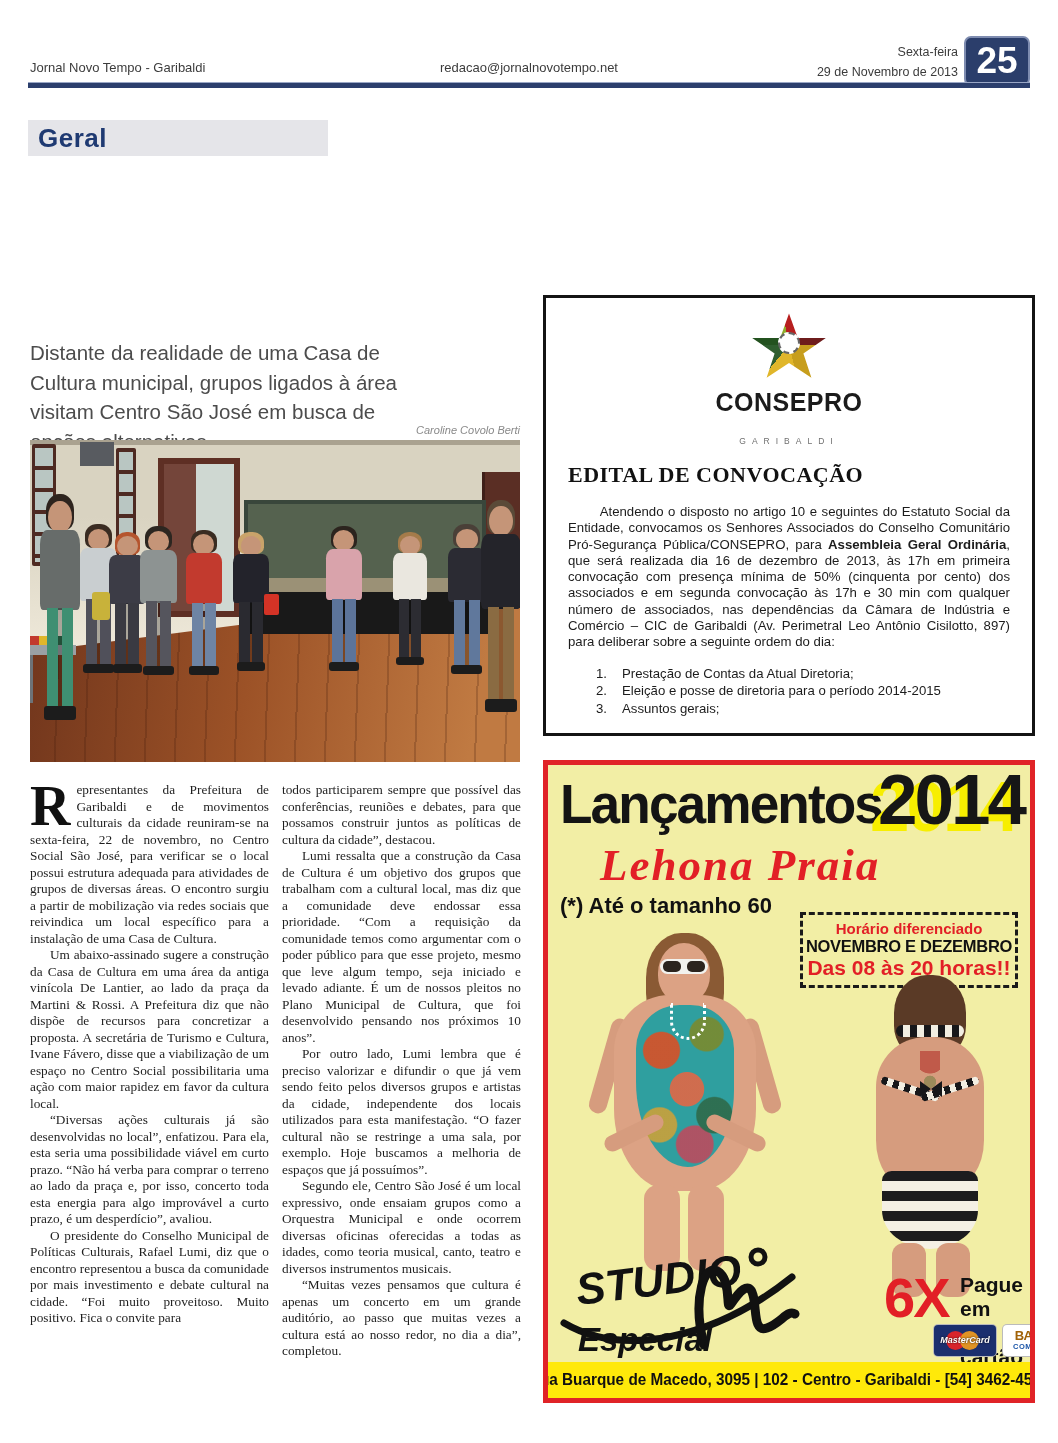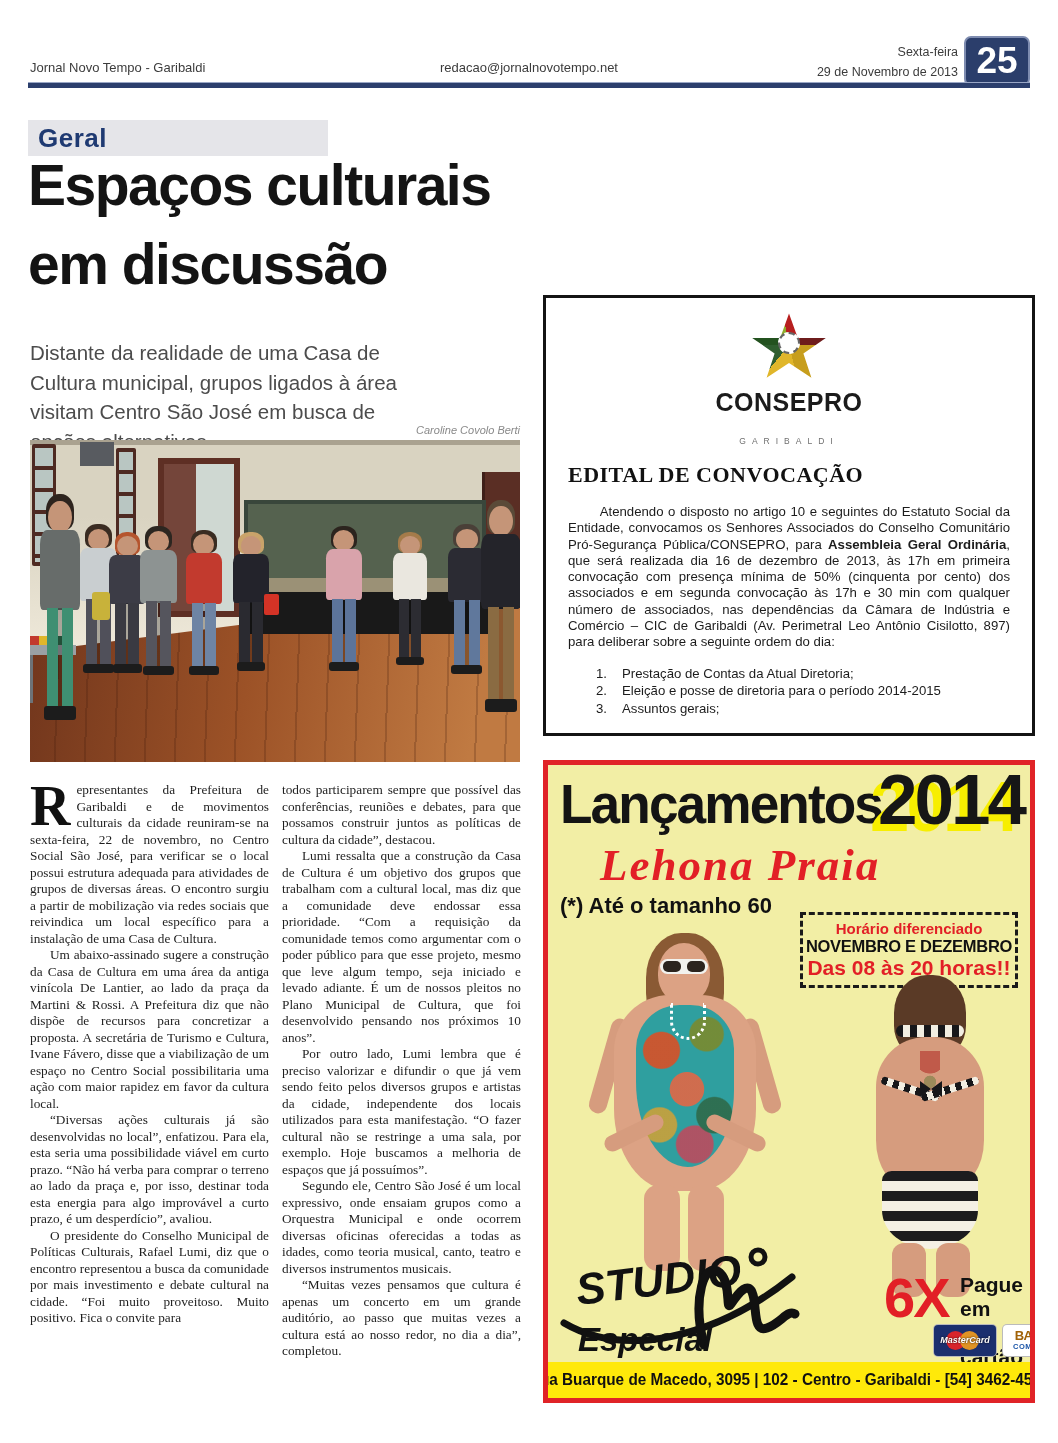--- a/index.html
+++ b/index.html
@@ -154,24 +154,20 @@
     <div>Sexta-feira</div>
     <div>29 de Novembro de 2013</div>
   </div>
   <div class="page-badge">25</div>
   <div class="mast-rule"></div>
 
   <div class="section-bar">
     <span>Geral</span>
   </div>
 
-  <div class="headline">
-    <div>Espaços culturais</div>
-    <div>em discussão</div>
-  </div>
   <div class="lede">Distante da realidade de uma Casa de Cultura municipal, grupos ligados à área visitam Centro São José em busca de opções alternativas</div>
   <div class="credit">Caroline Covolo Berti</div>
 
   <div class="photo">
     <div class="ph-floor"></div>
     <div class="ph-wall"></div>
     <div class="ph-win" style="left:2px;top:4px;width:24px;height:122px;">
         <i></i>
       </div>
     <div class="ph-win" style="left:86px;top:8px;width:20px;height:132px;">
@@ -264,21 +260,21 @@
           <div style="position: absolute; left: 8%; top: 16%; width: 84%; height: 35%; background: rgb(36, 36, 42); border-radius: 18% 18% 8% 8%;"></div>
           <div style="position: absolute; left: 22%; top: 50%; width: 56%; height: 44%; background: linear-gradient(90deg, rgb(138, 107, 66) 0px, rgb(138, 107, 66) 44%, rgba(0, 0, 0, 0.28) 44%, rgba(0, 0, 0, 0.28) 56%, rgb(138, 107, 66) 56%);"></div>
           <div style="position: absolute; left: 16%; top: 93%; width: 68%; height: 6%; background: rgb(28, 28, 28); border-radius: 3px;"></div>
         </div>
       </div>
   </div>
 
   <div class="col" style="left:30px;">
     <p class="first"><span class="dropcap">R</span><span>epresentantes da Prefeitura de Garibaldi e de movimentos culturais da cidade reuniram-se na sexta-feira, 22 de novembro, no Centro Social São José, para verificar se o local possui estrutura adequada para atividades de grupos de diversas áreas. O encontro surgiu a partir de mobilização via redes sociais que reivindica um local específico para a instalação de uma Casa de Cultura.</span></p>
     <p>Um abaixo-assinado sugere a construção da Casa de Cultura em uma área da antiga vinícola De Lantier, ao lado da praça da Martini &amp; Rossi. A Prefeitura diz que não dispõe de recursos para concretizar a proposta. A secretária de Turismo e Cultura, Ivane Fávero, disse que a viabilização de um espaço no Centro Social possibilitaria uma ação com maior rapidez em favor da cultura local.</p>
-    <p>“Diversas ações culturais já são desenvolvidas no local”, enfatizou. Para ela, esta seria uma possibilidade viável em curto prazo. “Não há verba para comprar o terreno ao lado da praça e, por isso, destinar toda esta energia para algo improvável a curto prazo, é um desperdício”, avaliou.</p>
+    <p>“Diversas ações culturais já são desenvolvidas no local”, enfatizou. Para ela, esta seria uma possibilidade viável em curto prazo. “Não há verba para comprar o terreno ao lado da praça e, por isso, concerto toda esta energia para algo improvável a curto prazo, é um desperdício”, avaliou.</p>
     <p>O presidente do Conselho Municipal de Políticas Culturais, Rafael Lumi, diz que o encontro representou a busca da comunidade por mais investimento e debate cultural na cidade. “Foi muito proveitoso. Muito positivo. Fica o convite para</p>
   </div>
   <div class="col" style="left:282px;">
     <p class="first">todos participarem sempre que possível das conferências, reuniões e debates, para que possamos construir juntos as políticas de cultura da cidade”, destacou.</p>
     <p>Lumi ressalta que a construção da Casa de Cultura é um objetivo dos grupos que trabalham com a cultural local, mas diz que a comunidade deve endossar essa prioridade. “Com a requisição da comunidade temos como argumentar com o poder público para que esse projeto, mesmo que leve algum tempo, seja iniciado e levado adiante. É um de nossos pleitos no Plano Municipal de Cultura, que foi desenvolvido pensando nos próximos 10 anos”.</p>
     <p>Por outro lado, Lumi lembra que é preciso valorizar e difundir o que já vem sendo feito pelos diversos grupos e artistas da cidade, independente dos locais utilizados para esta manifestação. “O fazer cultural não se restringe a uma sala, por exemplo. Hoje buscamos a melhoria de espaços que já possuímos”.</p>
     <p>Segundo ele, Centro São José é um local expressivo, onde ensaiam grupos como a Orquestra Municipal e onde ocorrem diversas oficinas oferecidas a todas as idades, como teoria musical, canto, teatro e diversos instrumentos musicais.</p>
     <p>“Muitas vezes pensamos que cultura é apenas um concerto em um grande auditório, ao passo que muitas vezes a cultura está ao nosso redor, no dia a dia”, completou.</p>
   </div>
 

